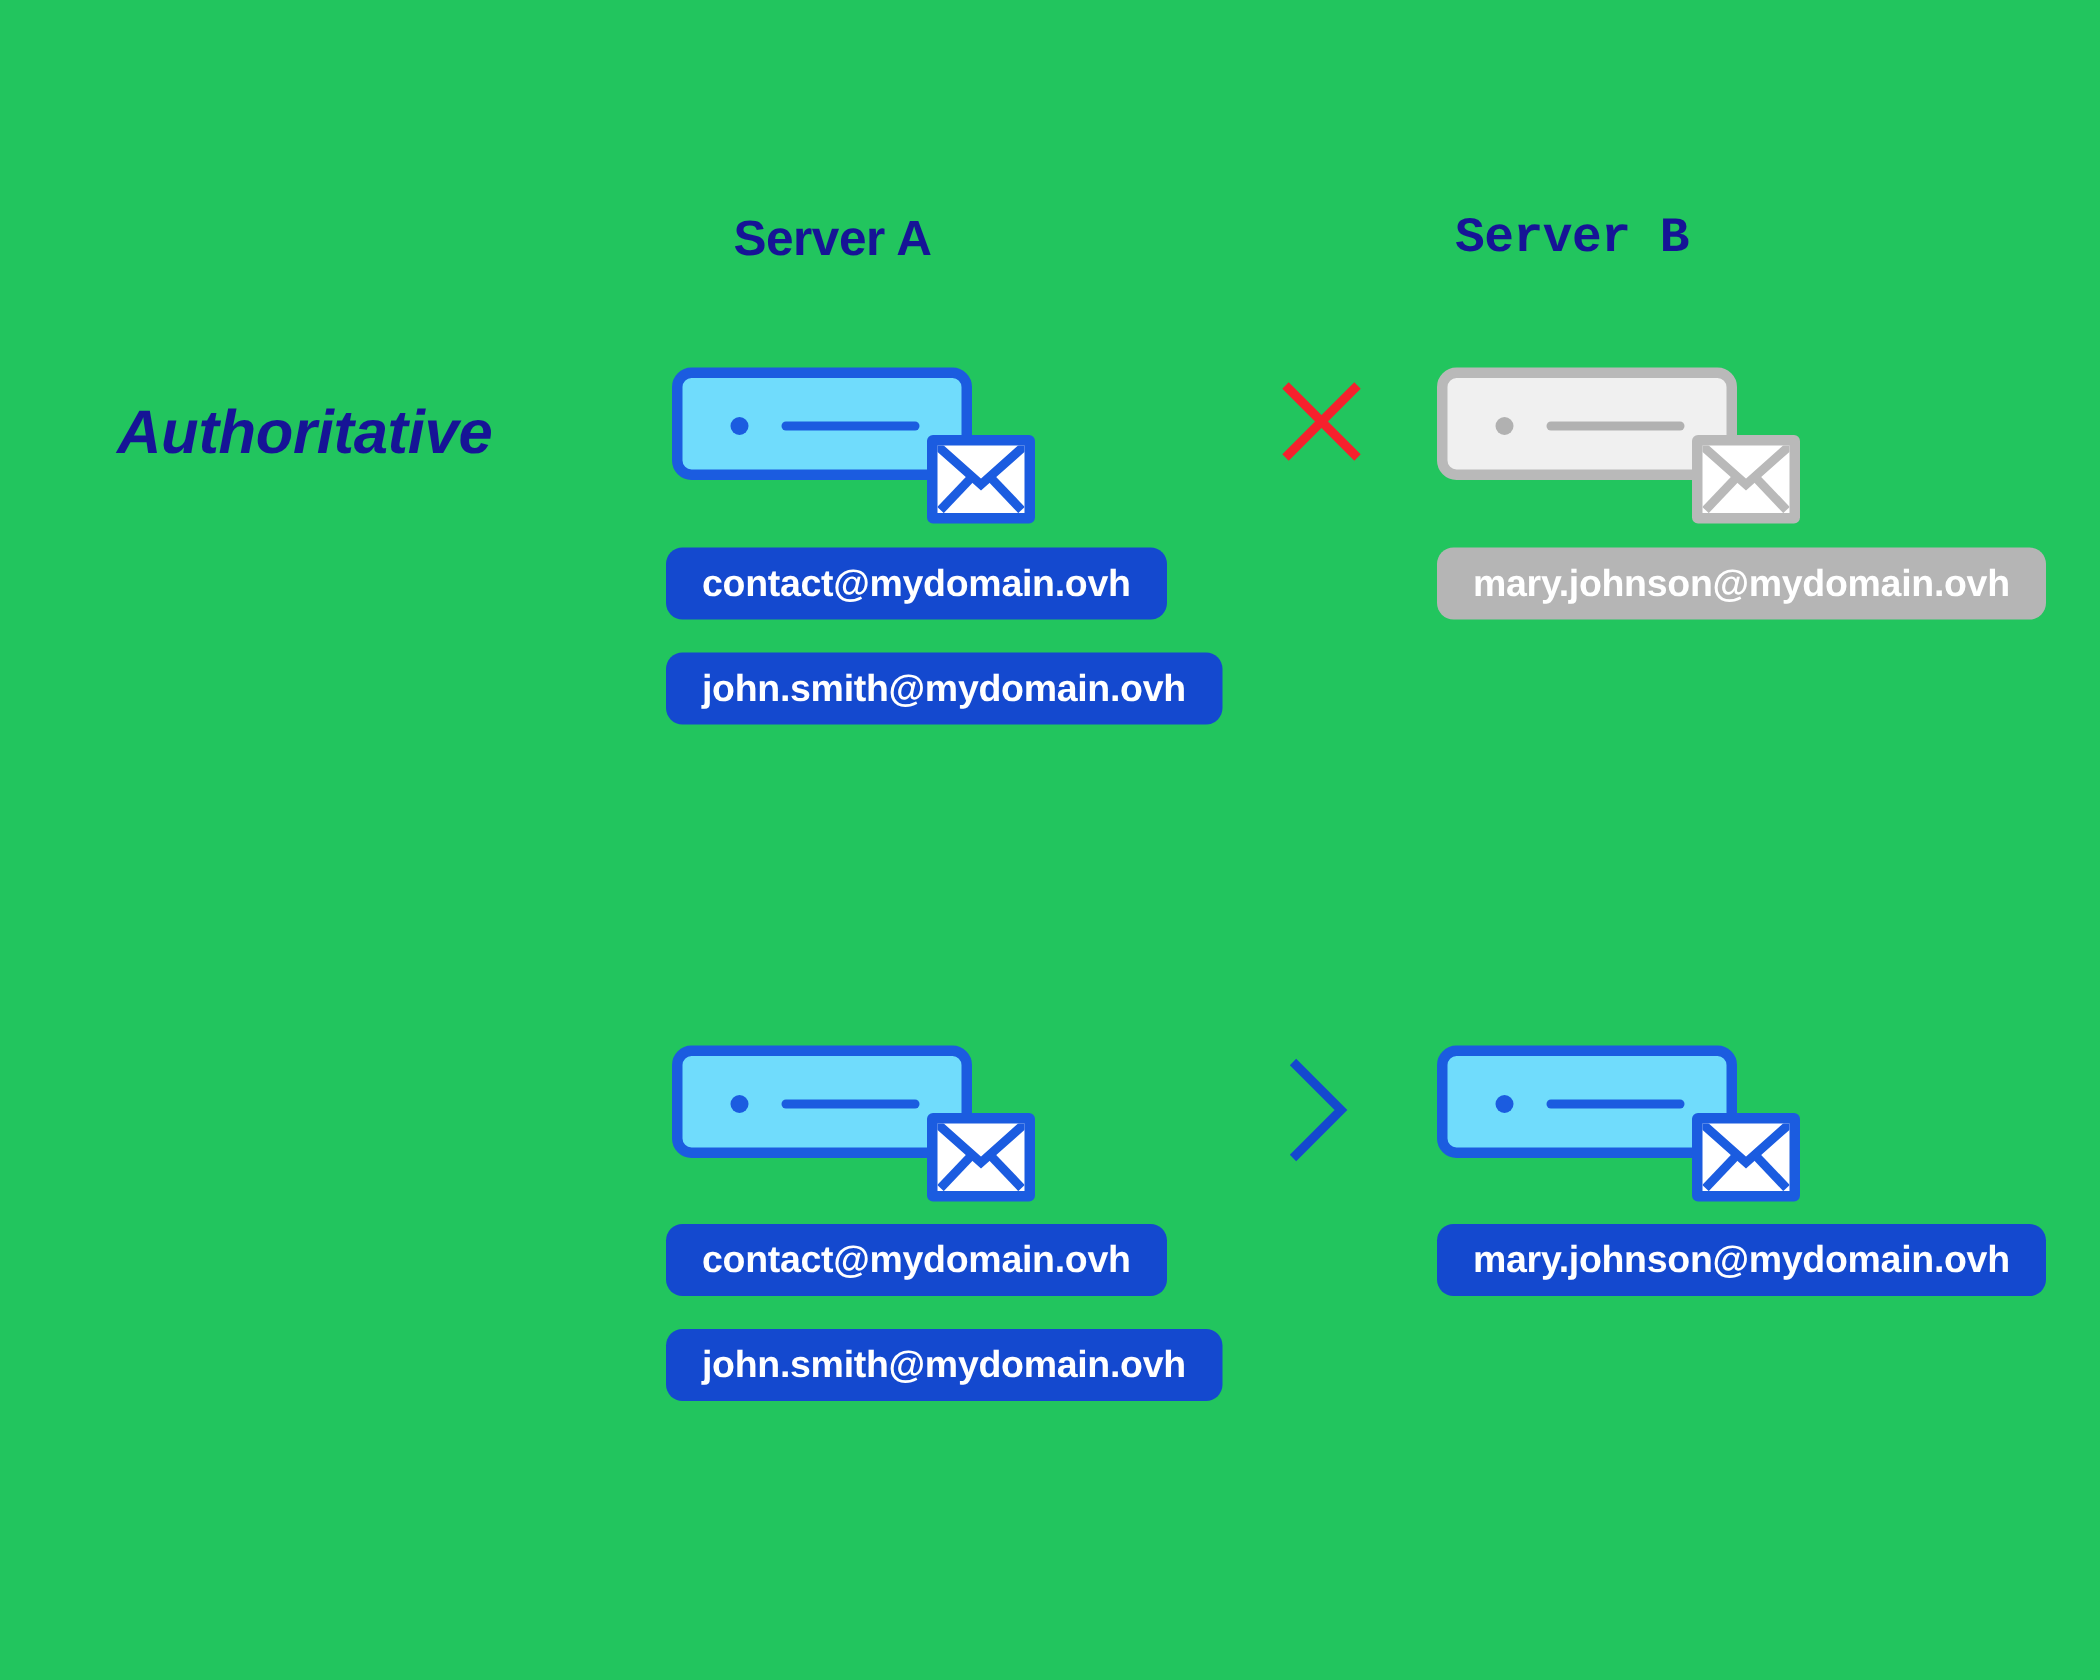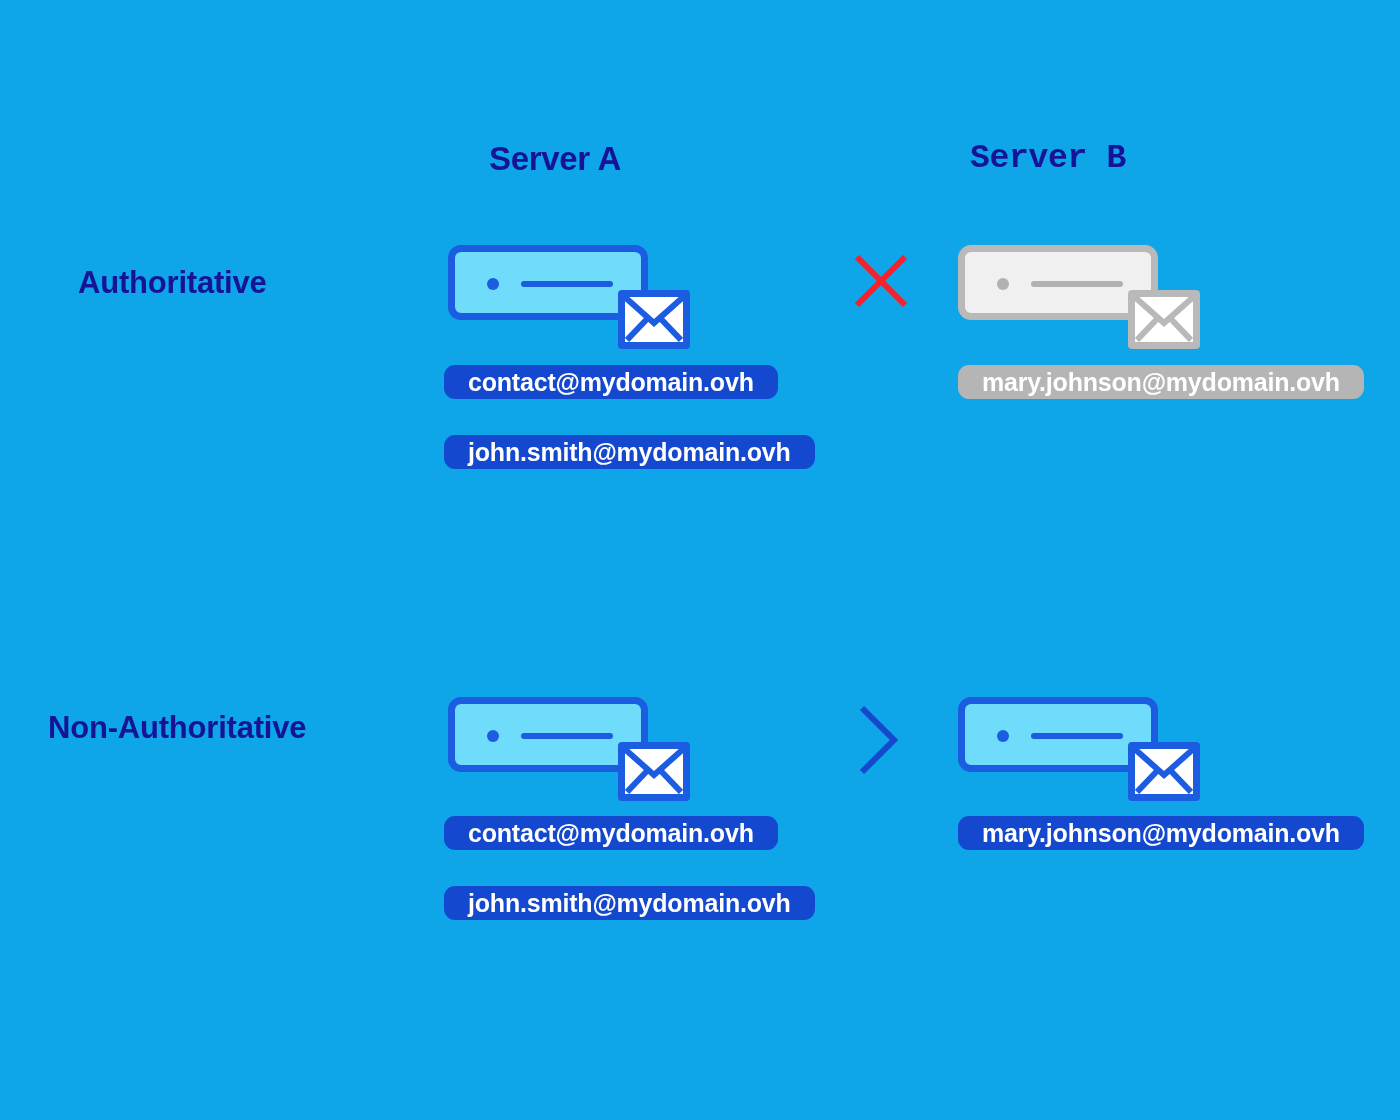--- a/index.html
+++ b/index.html
@@ -12,42 +12,43 @@
     height: 1120px;
     position: relative;
     overflow: hidden;
     font-family: "Liberation Sans", sans-serif;
     -webkit-font-smoothing: antialiased;
   }
 
   .canvas {
     position: absolute;
     inset: 0;
-    background: #0ea5e9;
+    background: #22c55e;
   }
 
   
   .col-header {
     position: absolute;
     font-size: 33px;
     font-weight: bold;
     color: #161496;
     letter-spacing: -0.3px;
     white-space: nowrap;
     text-align: center;
     transform: translateX(-50%);
   }
   #header-server-a { left: 555px; top: 140px; }
   #header-server-b { left: 1048px; top: 140px; font-family: Liberation Mono, monospace; }
 
   
   .row-label {
     position: absolute;
-    font-size: 31px;
+    font-size: 41px;
     font-weight: bold;
+    font-style: italic;
     color: #161496;
     white-space: nowrap;
     letter-spacing: -0.2px;
   }
   #label-authoritative { left: 78px; top: 265px; }
   #label-non-authoritative { left: 48px; top: 710px; }
 
   
   .server-group {
     position: absolute;
@@ -114,21 +115,21 @@
     border-color: #b9b9b9;
   }
   .server-group.muted .envelope svg path,
   .server-group.muted .envelope svg line { stroke: #b9b9b9; }
 
   
   .badge {
     position: absolute;
     display: flex;
     align-items: center;
-    height: 34px;
+    height: 48px;
     padding: 0 24px;
     border-radius: 11px;
     background: #1449cf;
     color: #ffffff;
     font-size: 25px;
     font-weight: bold;
     letter-spacing: -0.2px;
     white-space: nowrap;
     box-sizing: border-box;
   }
@@ -160,21 +161,20 @@
 <body>
 
 <div class="canvas">
 
   <div class="col-header" id="header-server-a">Server A</div>
 
   <div class="col-header" id="header-server-b">Server B</div>
 
   <div class="row-label" id="label-authoritative">Authoritative</div>
 
-  <div class="row-label" id="label-non-authoritative">Non-Authoritative</div>
 
   <div class="server-group" id="server-a-auth">
     <div class="server-box">
       <div class="server-dot"></div>
       <div class="server-line"></div>
     </div>
     <div class="envelope">
       <svg width="58" height="45" viewBox="0 0 58 45">
         <path d="M2 2 L29 26 L56 2" fill="none" stroke="#1b5ce0" stroke-width="6" stroke-linecap="square" stroke-linejoin="miter"></path>
         <line x1="2" y1="43" x2="22" y2="22" stroke="#1b5ce0" stroke-width="6"></line>

